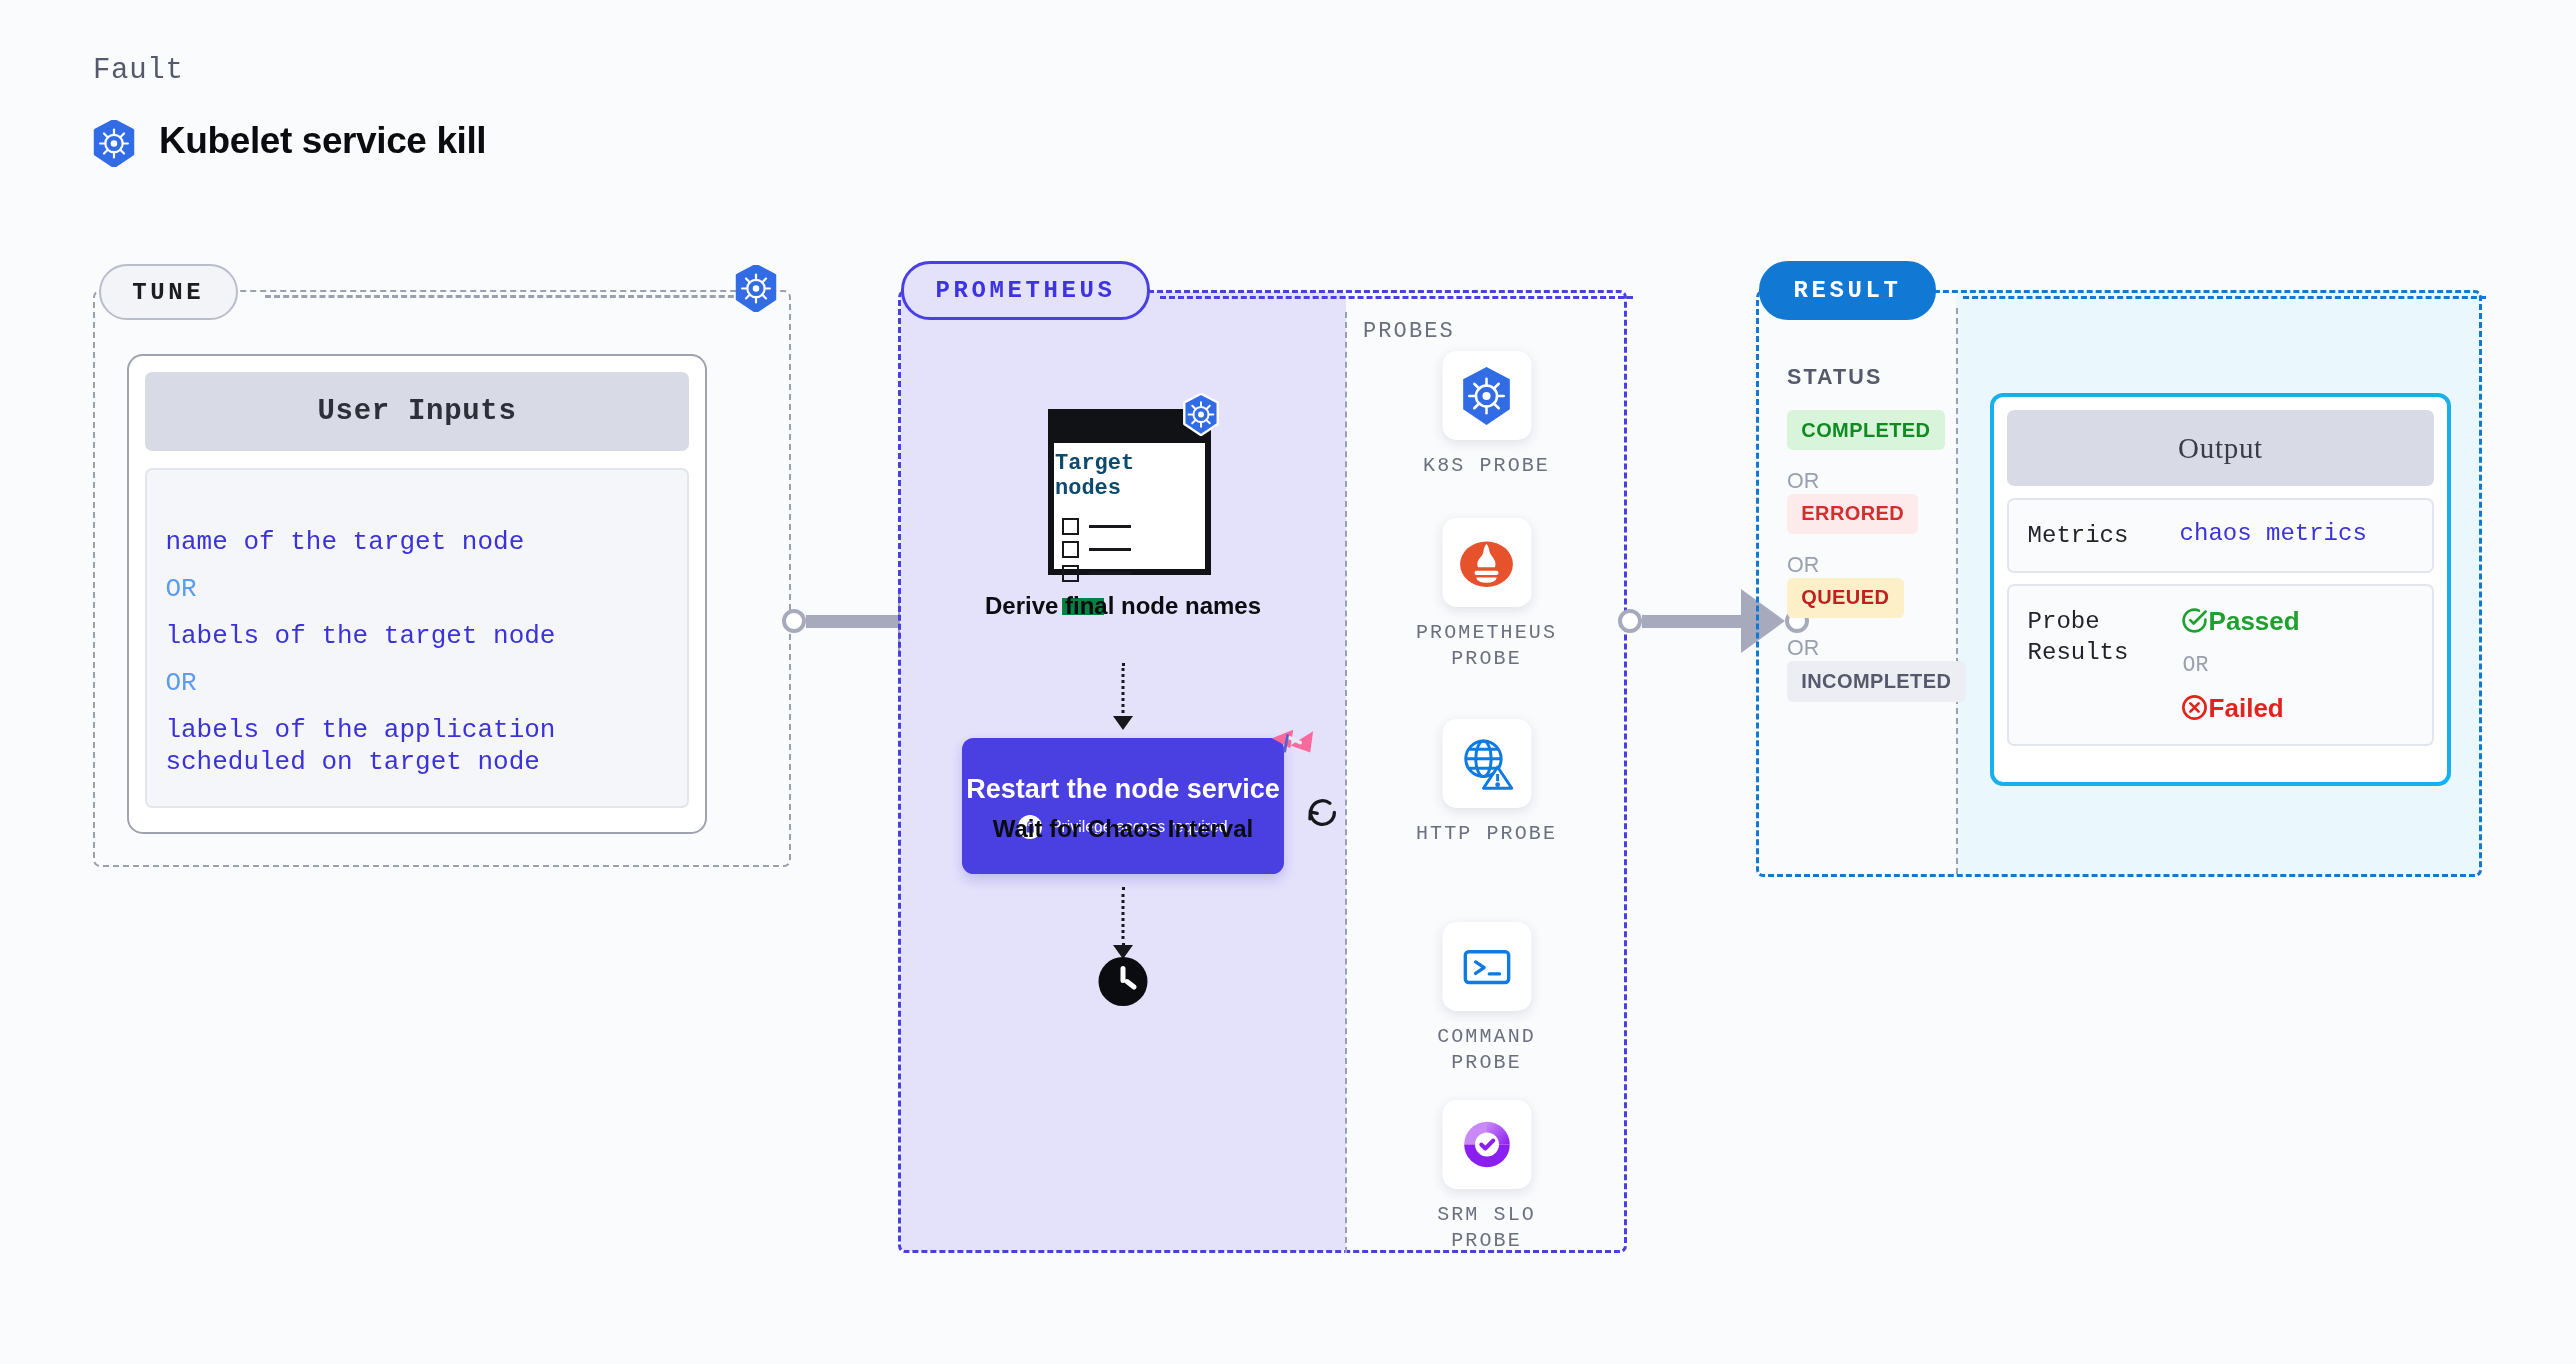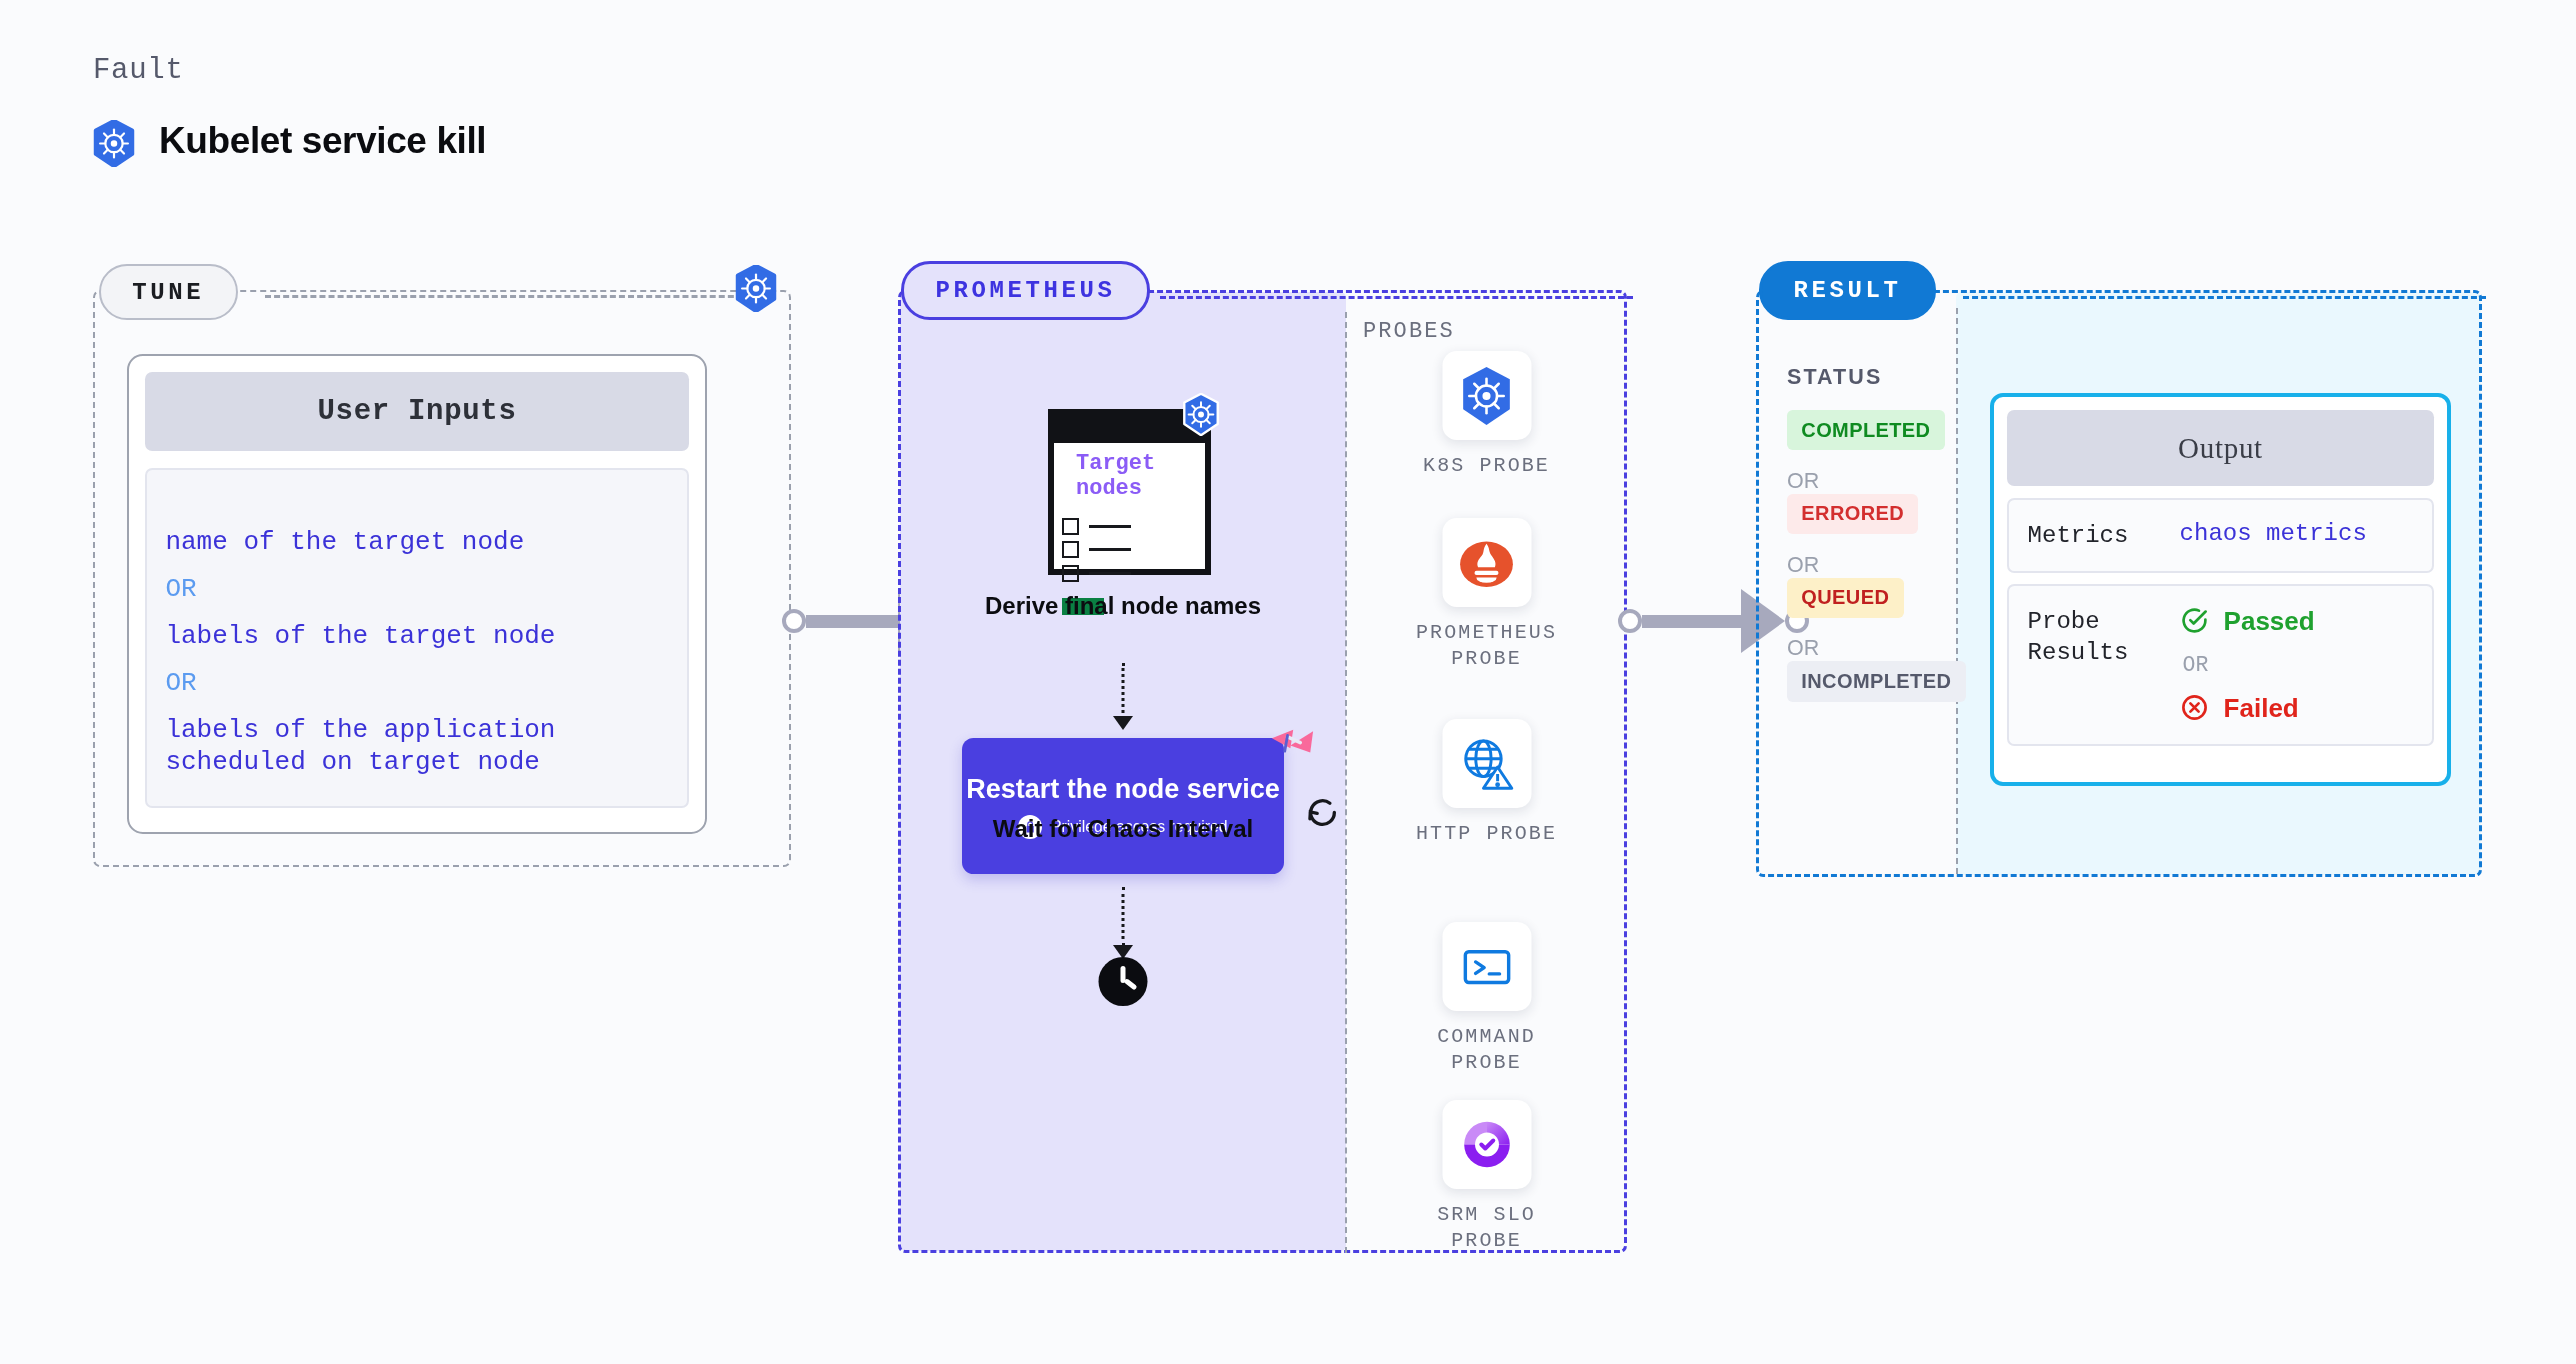--- a/index.html
+++ b/index.html
@@ -133,23 +133,23 @@
   .flow { position: absolute; left: 900px; top: 292px; width: 446px; }
   .node-doc {
     position: absolute; left: 148px; top: 117px; width: 163px; height: 166px;
   }
   .doc-shell {
     position: absolute; inset: 0; background: #ffffff;
     border: 6.4px solid #111216;
   }
   .doc-topbar { position: absolute; left: 0; right: 0; top: 0; height: 34px; background: #111216; }
   .doc-title {
-    position: absolute; left: 28px; top: 43px;
-    font-family: "Liberation Mono", monospace;
-    font-size: 22px; font-weight: bold; color: #8b5cf6; line-height: 1.12;
+    position: absolute; left: 7px; top: 43px;
+    font-family: "Liberation Mono", monospace;
+    font-size: 22px; font-weight: bold; color: #0c4a6e; line-height: 1.12;
   }
   .doc-rows { position: absolute; left: 14.3px; top: 109px; }
   .doc-row { display: flex; align-items: center; gap: 10px; margin-bottom: 6.4px; }
   .doc-chk { width: 17px; height: 17px; border: 2.9px solid #17181c; }
   .doc-line { width: 42px; height: 0; border-top: 3.6px solid #17181c; }
   .doc-bar { position: absolute; left: 14.3px; top: 189px; width: 42px; height: 17px; background: #0a8043; }
   .doc-k8s { position: absolute; left: 133px; top: -15.8px; z-index: 5; }
 
   .caption {
     position: absolute; width: 100%; text-align: center;
@@ -272,21 +272,21 @@
     border-radius: 7.2px; display: flex; padding: 20px 18.6px;
   }
   .out-key {
     font-family: "Liberation Mono", monospace;
     font-size: 24px; color: #22242b; width: 152px; line-height: 1.3;
   }
   .out-val-blue {
     font-family: "Liberation Mono", monospace;
     font-size: 24px; color: #3b32d8;
   }
-  .pf-row { display: flex; align-items: center; gap: 15px; }
+  .pf-row { display: flex; align-items: center; gap: 0; }
   .pf-pass { font-size: 26px; font-weight: bold; color: #1fa12f; }
   .pf-fail { font-size: 26px; font-weight: bold; color: #e0241b; }
   .pf-or {
     font-family: "Liberation Mono", monospace;
     font-size: 21.5px; color: #9aa0ad; margin: 15.8px 0 15.8px 2.9px;
   }
 </style>
 </head>
 <body>
 

